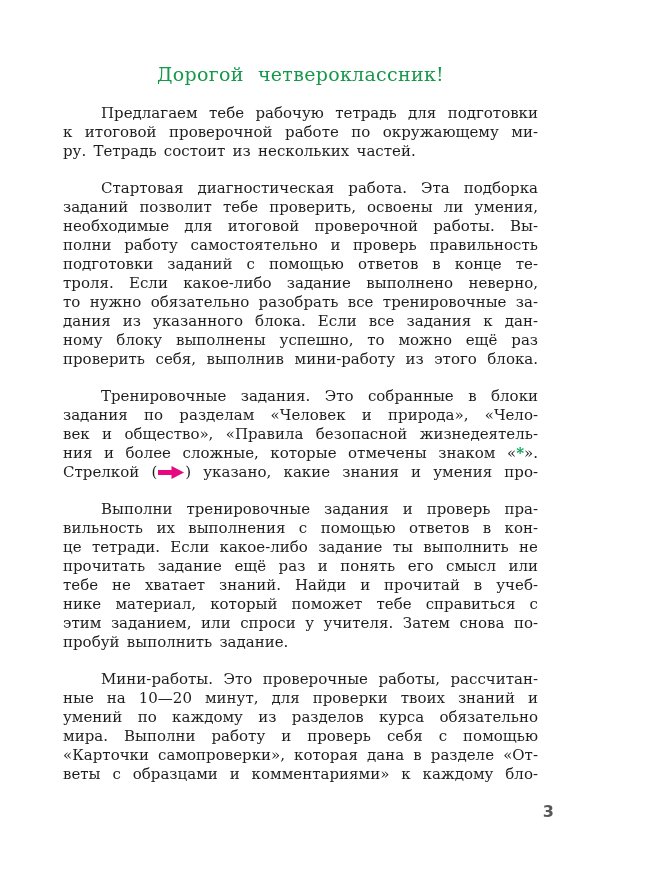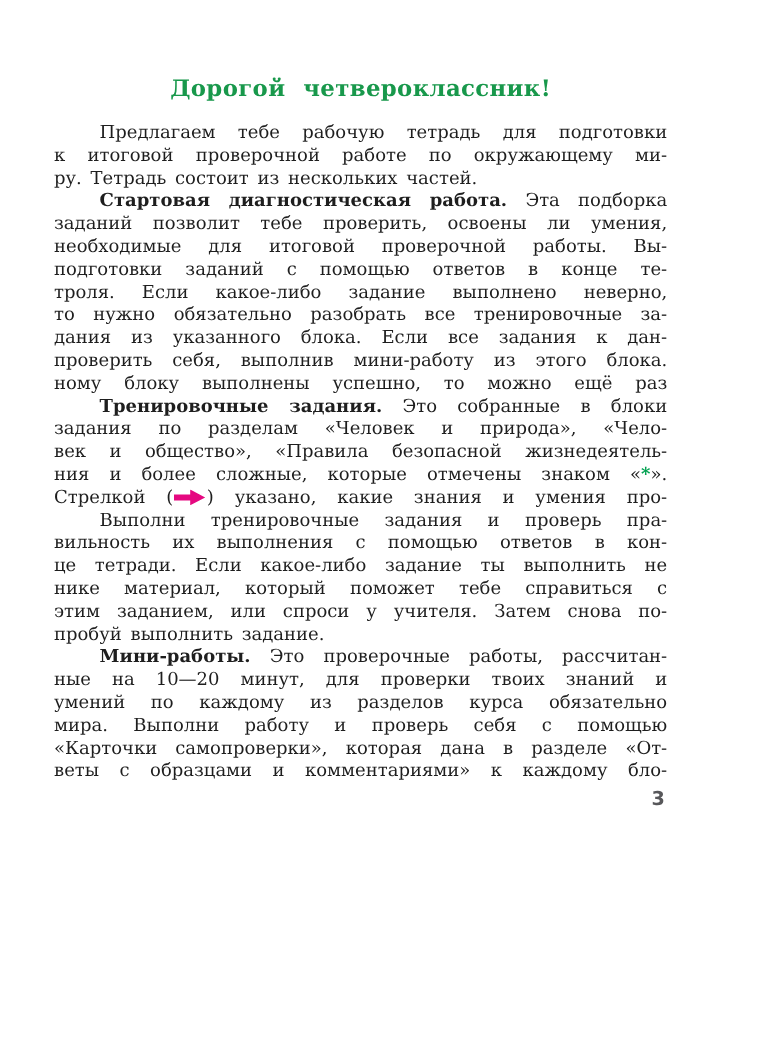--- a/index.html
+++ b/index.html
@@ -19,38 +19,38 @@
     width: 511px;
     margin-left: 45px;
     padding-top: 62px;
     font-size: 15px;
     line-height: 19px;
   }
   .heading {
     margin: 0 0 15px 0;
     font-size: 19px;
     line-height: 24px;
-    font-weight: bold;
+    font-weight: normal;
     text-align: center;
     letter-spacing: 0.3px;
     word-spacing: 8px;
     color: var(--heading-green);
   }
-  .para { margin: 0; }
+  .para { margin: 18px; }
   .ln {
     text-align: justify;
     -webkit-text-justify: inter-word;
     text-justify: inter-word;
     text-align-last: justify;
     word-spacing: 2.5px;
   }
   .ln.first { text-indent: 38px; }
   .ln.last { text-align-last: left; }
   .ln.fill { text-align-last: justify; }
-  .bold { font-weight: bold; }
+  .bold { font-weight: normal; }
   .star { color: var(--star-green); font-weight: bold; }
   .arrow {
     display: inline-block;
     line-height: 0;
     vertical-align: -1.5px;
     margin: 0 1px;
   }
   .arrow svg path { fill: var(--arrow-magenta); }
   .page-number {
     width: 511px;
@@ -73,40 +73,43 @@
   <div id="text-block">
       <div class="para">
         <div class="ln first"><span class="">Предлагаем тебе рабочую тетрадь для подготовки</span></div>
         <div class="ln"><span class="">к итоговой проверочной работе по окружающему ми-</span></div>
         <div class="ln last"><span class="">ру. Тетрадь состоит из нескольких частей.</span></div>
       </div>
       <div class="para">
         <div class="ln first"><span class="bold">Стартовая диагностическая работа.</span><span class=""> Эта подборка</span></div>
         <div class="ln"><span class="">заданий позволит тебе проверить, освоены ли умения,</span></div>
         <div class="ln"><span class="">необходимые для итоговой проверочной работы. Вы-</span></div>
+        <div class="ln"><span class="">полни работу самостоятельно и проверь правильность</span></div>
         <div class="ln"><span class="">подготовки заданий с помощью ответов в конце те-</span></div>
         <div class="ln"><span class="">троля. Если какое-либо задание выполнено неверно,</span></div>
         <div class="ln"><span class="">то нужно обязательно разобрать все тренировочные за-</span></div>
         <div class="ln"><span class="">дания из указанного блока. Если все задания к дан-</span></div>
+        <div class="ln"><span class="">ному блоку выполнены успешно, то можно ещё раз</span></div>
         <div class="ln fill"><span class="">проверить себя, выполнив мини-работу из этого блока.</span></div>
-        <div class="ln"><span class="">ному блоку выполнены успешно, то можно ещё раз</span></div>
       </div>
       <div class="para">
         <div class="ln first"><span class="bold">Тренировочные задания.</span><span class=""> Это собранные в блоки</span></div>
         <div class="ln"><span class="">задания по разделам «Человек и природа», «Чело-</span></div>
         <div class="ln"><span class="">век и общество», «Правила безопасной жизнедеятель-</span></div>
         <div class="ln"><span class="">ния и более сложные, которые отмечены знаком «</span><span class="star">*</span><span class="">».</span></div>
         <div class="ln"><span class="">Стрелкой (</span><span class="arrow"><svg viewBox="0 0 26 13" width="26" height="13" aria-hidden="true">
               <path d="M0,4 L13.5,4 L13.5,0 L26,6.5 L13.5,13 L13.5,9 L0,9 Z"></path>
             </svg></span><span class="">) указано, какие знания и умения про-</span></div>
       </div>
       <div class="para">
         <div class="ln first"><span class="">Выполни тренировочные задания и проверь пра-</span></div>
         <div class="ln"><span class="">вильность их выполнения с помощью ответов в кон-</span></div>
         <div class="ln"><span class="">це тетради. Если какое-либо задание ты выполнить не</span></div>
+        <div class="ln"><span class="">прочитать задание ещё раз и понять его смысл или</span></div>
+        <div class="ln"><span class="">тебе не хватает знаний. Найди и прочитай в учеб-</span></div>
         <div class="ln"><span class="">нике материал, который поможет тебе справиться с</span></div>
         <div class="ln"><span class="">этим заданием, или спроси у учителя. Затем снова по-</span></div>
         <div class="ln last"><span class="">пробуй выполнить задание.</span></div>
       </div>
       <div class="para">
         <div class="ln first"><span class="bold">Мини-работы.</span><span class=""> Это проверочные работы, рассчитан-</span></div>
         <div class="ln"><span class="">ные на 10—20 минут, для проверки твоих знаний и</span></div>
         <div class="ln"><span class="">умений по каждому из разделов курса обязательно</span></div>
         <div class="ln"><span class="">мира. Выполни работу и проверь себя с помощью</span></div>
         <div class="ln"><span class="">«Карточки самопроверки», которая дана в разделе «От-</span></div>

